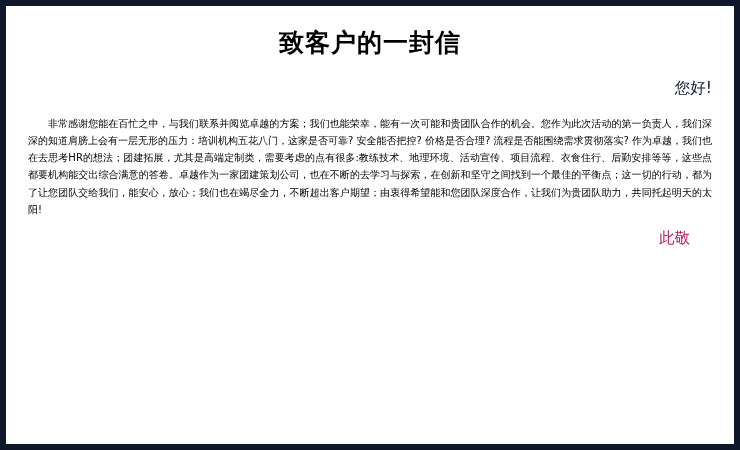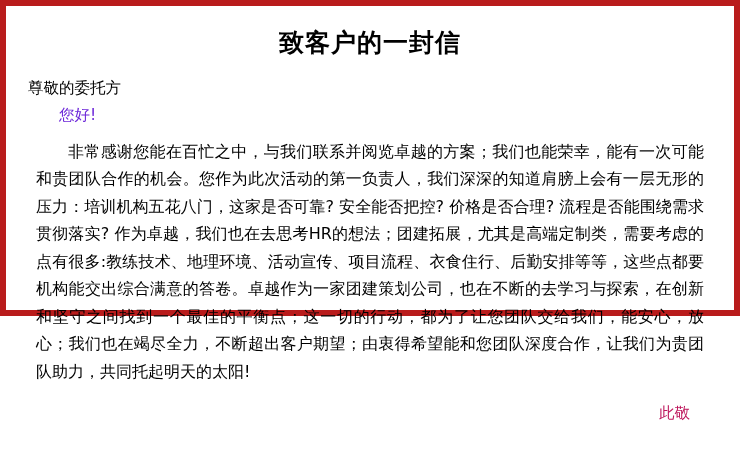--- a/index.html
+++ b/index.html
@@ -9,23 +9,23 @@
   body {
     width: 740px;
     height: 450px;
     background: #ffffff;
     font-family: "DejaVu Sans", "Liberation Sans", sans-serif;
     overflow: hidden;
   }
   .page {
     position: relative;
     width: 740px;
-    height: 316px;
+    height: 450px;
     box-sizing: border-box;
-    border: 6px solid #b91c1c;
+    border: 6px solid #0f172a;
     background: #ffffff;
   }
   .inner {
     box-sizing: border-box;
     width: 100%;
     height: 100%;
     padding: 16px 22px 10px 22px;
     display: flex;
     flex-direction: column;
   }
@@ -39,47 +39,47 @@
     line-height: 1.2;
   }
   .salutation {
     font-size: 15.5px;
     color: #000000;
     line-height: 1.6;
     margin-bottom: 2px;
   }
   .greeting {
     font-size: 15.5px;
-    color: #6d28d9;
+    color: #0f172a;
     line-height: 1.6;
     text-indent: 2em;
-    margin-bottom: 2px;
+    margin-bottom: 14px;
+    text-align: right;
   }
   .body-para {
-    font-size: 16px;
+    font-size: 10px;
     color: #000000;
     line-height: 1.72;
     text-indent: 2em;
     text-align: justify;
     text-justify: inter-ideograph;
-    margin: 8px;
+    margin: 0;
   }
   .closing {
     font-size: 15.5px;
     color: #be185d;
     line-height: 1.6;
     text-align: right;
     margin-top: 8px;
     padding-right: 22px;
   }
 </style>
 </head>
 <body>
 
 <div class="page">
   <div class="inner">
     <div class="doc-title">致客户的一封信</div>
-    <div class="salutation">尊敬的委托方</div>
     <div class="greeting">您好!</div>
     <p class="body-para">非常感谢您能在百忙之中，与我们联系并阅览卓越的方案；我们也能荣幸，能有一次可能和贵团队合作的机会。您作为此次活动的第一负责人，我们深深的知道肩膀上会有一层无形的压力：培训机构五花八门，这家是否可靠? 安全能否把控? 价格是否合理? 流程是否能围绕需求贯彻落实? 作为卓越，我们也在去思考HR的想法；团建拓展，尤其是高端定制类，需要考虑的点有很多:教练技术、地理环境、活动宣传、项目流程、衣食住行、后勤安排等等，这些点都要机构能交出综合满意的答卷。卓越作为一家团建策划公司，也在不断的去学习与探索，在创新和坚守之间找到一个最佳的平衡点；这一切的行动，都为了让您团队交给我们，能安心，放心；我们也在竭尽全力，不断超出客户期望；由衷得希望能和您团队深度合作，让我们为贵团队助力，共同托起明天的太阳!</p>
     <div class="closing">此敬</div>
   </div>
 </div>
 
 </body></html>

